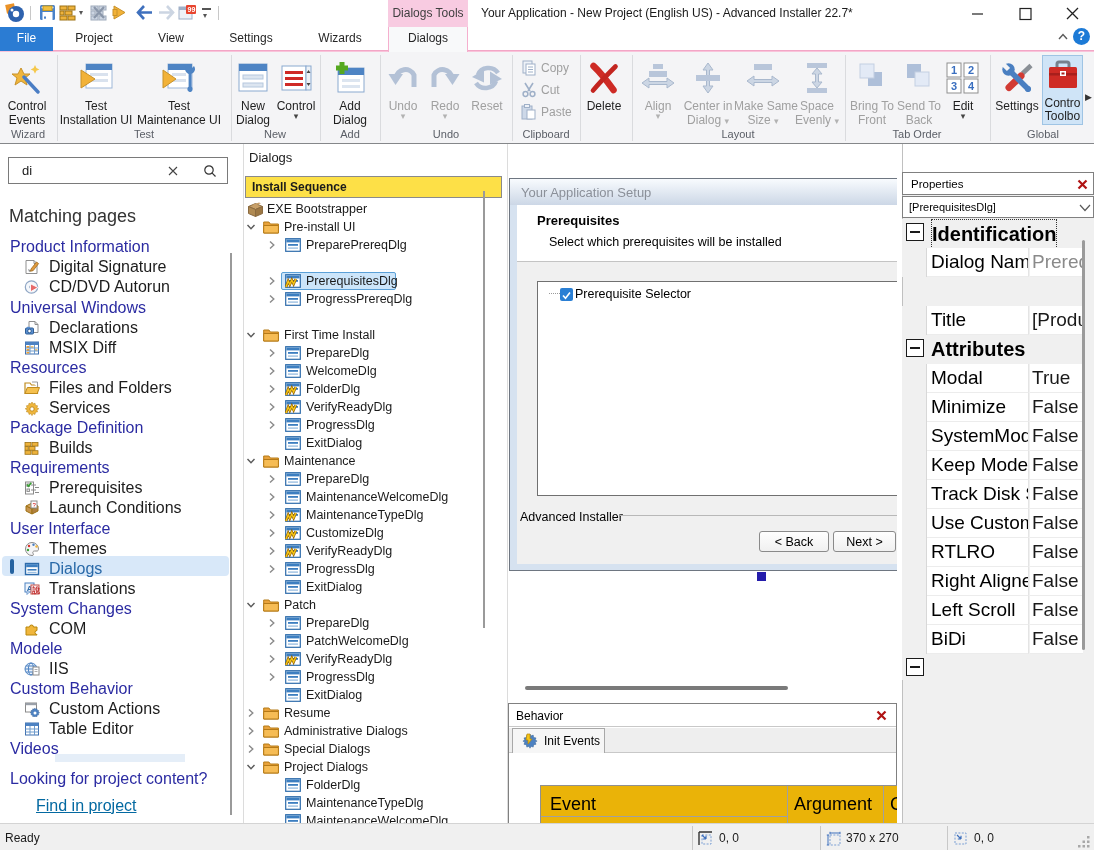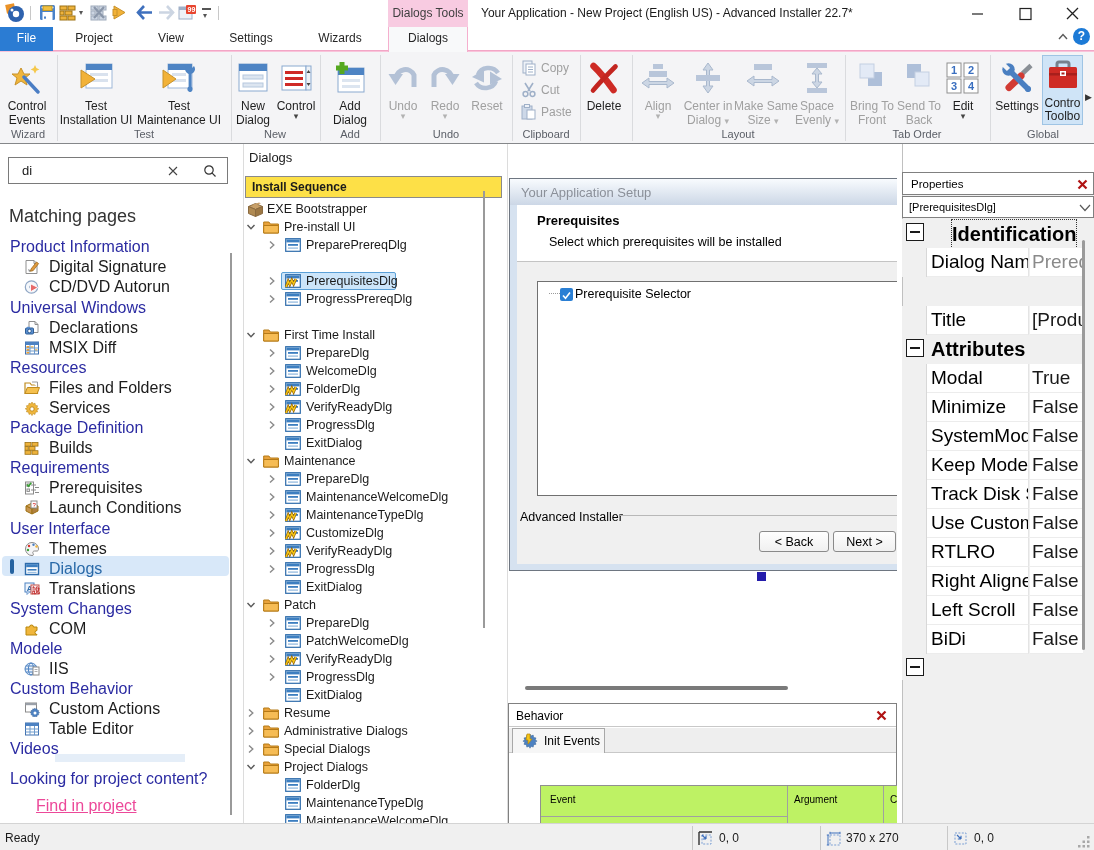--- a/index.html
+++ b/index.html
@@ -41,21 +41,21 @@
 #prevdlg { position:absolute; left:1px; top:34px; width:520px; height:393px; background:#d6e2f0; border:1px solid #6e7681; }
 #prevtitle { position:absolute; left:0; top:0; width:100%; height:26px; background:linear-gradient(#f8fbfe,#ccd7e6); color:#8b9099; font-size:13px; line-height:27px; padding-left:11px; }
 #prevcontent { position:absolute; left:7px; top:26px; width:506px; height:359px; background:#f0f0f0; }
 #prevhead { position:absolute; left:0; top:0; width:100%; height:57px; background:#fff; border-bottom:1px solid #c4c4c4; }
 #prevbox { position:absolute; left:20px; top:76px; width:480px; height:215px; background:#fff; border:1px solid #707070; }
 .pbtn { position:absolute; top:326px; width:70px; height:21px; background:linear-gradient(#fefefe,#f0f0f0); border:1px solid #8a8a8a; border-radius:3px; font-size:12.5px; text-align:center; line-height:20px; }
 #behavior { position:absolute; left:0; top:559px; width:389px; height:122px; background:#fff; border:1px solid #808080; }
 #behhead { position:absolute; left:0; top:0; width:100%; height:23px; background:#fff; border-bottom:1px solid #c8c8c8; font-size:12px; padding:5px 0 0 7px; }
 #behtabs { position:absolute; left:0; top:24px; width:100%; height:25px; background:#eeeeee; border-bottom:1px solid #c8c8c8; }
 #behtab { position:absolute; left:3px; top:0; width:93px; height:25px; background:#f6f6f6; border:1px solid #a8a8a8; border-bottom:none; font-size:12px; white-space:nowrap; }
-#behtable { position:absolute; left:31px; top:81px; width:357px; height:41px; background:#bef264; border:1px solid #909090; border-right:none; font-size:10px;text-align:right; }
+#behtable { position:absolute; left:31px; top:81px; width:357px; height:41px; background:#eab308; border:1px solid #909090; border-right:none; font-size:18px;text-align:right; }
 
 #rightwrap { position:absolute; left:897px; top:0; width:197px; height:679px; background:#f0f0f0; overflow:hidden; }
 .prow { position:absolute; left:0; width:192px; height:29px; overflow:hidden; }
 .prow .gut { position:absolute; left:0; top:0; width:25px; height:29px; background:#f0f0f0; border-right:1px solid #d8d8d8; }
 .prow .nm { position:absolute; left:25px; top:0; width:102px; height:29px; background:#fff; border-right:1px solid #e4e4e4; border-bottom:1px solid #ececec; font-size:19px; line-height:28px; padding-left:4px; overflow:hidden; white-space:nowrap; }
 .prow .vl { position:absolute; left:128px; top:0; width:53px; height:29px; background:#fff; border-bottom:1px solid #ececec; font-size:19px; line-height:28px; padding-left:2px; overflow:hidden; white-space:nowrap; }
 .pgrp { position:absolute; left:0; width:192px; height:29px; background:#f0f0f0; font-size:20px; font-weight:bold; line-height:28px; overflow:hidden; white-space:nowrap; }
 .pgrp .bx { position:absolute; left:4px; top:4px; width:18px; height:18px; background:#fff; border:1px solid #1a1a1a; }
 .pgrp .bx:after { content:""; position:absolute; left:3px; top:7px; width:10px; height:1.5px; background:#1a1a1a; }
 .pgrp .gt { position:absolute; left:29px; top:0; }
@@ -503,21 +503,21 @@
               <rect x="1.5" y="2" width="13" height="12" fill="#fff" stroke="#3f70b0"></rect>
               <rect x="1.5" y="2" width="13" height="3" fill="#4d82c2"></rect>
               <line x1="6" y1="5" x2="6" y2="14" stroke="#6f9bcc"></line>
               <line x1="10.5" y1="5" x2="10.5" y2="14" stroke="#6f9bcc"></line>
               <line x1="1.5" y1="8" x2="14.5" y2="8" stroke="#6f9bcc"></line>
               <line x1="1.5" y1="11" x2="14.5" y2="11" stroke="#6f9bcc"></line>
             </svg></span>Table Editor</div>
       <div class="nav-h" style="top:595px;">Videos</div>
       <div class="abs" style="left:55px;top:610px;width:130px;height:8px;background:#cfe0f2;opacity:0.55;"></div>
       <div class="nav-h" style="top:625px;">Looking for project content?</div>
-      <div class="abs" style="left:36px;top:652px;height:20px;line-height:20px;font-size:16px;color:#ec4899;text-decoration:underline;">Find in project</div>
+      <div class="abs" style="left:36px;top:652px;height:20px;line-height:20px;font-size:16px;color:#0369a1;text-decoration:underline;">Find in project</div>
       <div class="abs" style="left:230px;top:109px;width:2px;height:562px;background:#9a9a9a;"></div>
     </div>
     <div id="midpanel">
       <div class="abs" style="left:5px;top:6px;font-size:13px;color:#1a1a1a;">Dialogs</div>
       <div class="abs" style="left:1px;top:32px;width:257px;height:22px;border:1px solid #8a8a8a;background:#fde047;">
           <span style="position:absolute;left:6px;top:3px;font-size:12px;color:#1a1a1a;font-weight:bold;">Install Sequence</span>
         </div>
       <div class="trow" style="top:56px">
           <span class="px" style="left:3px">
             <svg class="ti" width="17" height="15" viewBox="0 0 17 15">
@@ -1063,21 +1063,21 @@
         </div>
       <div style="position:absolute;left:5px;top:52px;width:192px;height:22px;background:#fff;border:1px solid #808080;font-size:11px;">
           <span style="position:absolute;left:6px;top:4px;">[PrerequisitesDlg]</span>
           <svg style="position:absolute;left:176px;top:7px;" width="12" height="8" viewBox="0 0 12 8">
             <path d="M1 1 L6 6.5 L11 1" fill="none" stroke="#5a5a5a" stroke-width="1.2"></path>
           </svg>
         </div>
       <div id="pgrid" style="position:absolute;left:5px;top:0;width:192px;height:679px;">
           <div class="pgrp" style="top:75px">
             <span class="bx"></span>
-            <span class="gt" style="border:1px dotted #333;margin-left:20px;">Identification</span>
+            <span class="gt" style="border:1px dotted #333;">Identification</span>
           </div>
         <div class="prow" style="top:104px">
             <span class="gut"></span>
             <span class="nm">Dialog Name</span>
             <span class="vl" style="color:#8a8a8a">Prerequisi</span>
           </div>
         <div class="prow" style="top:162px">
             <span class="gut"></span>
             <span class="nm">Title</span>
             <span class="vl" style="color:#1a1a1a">[ProductNa</span>

